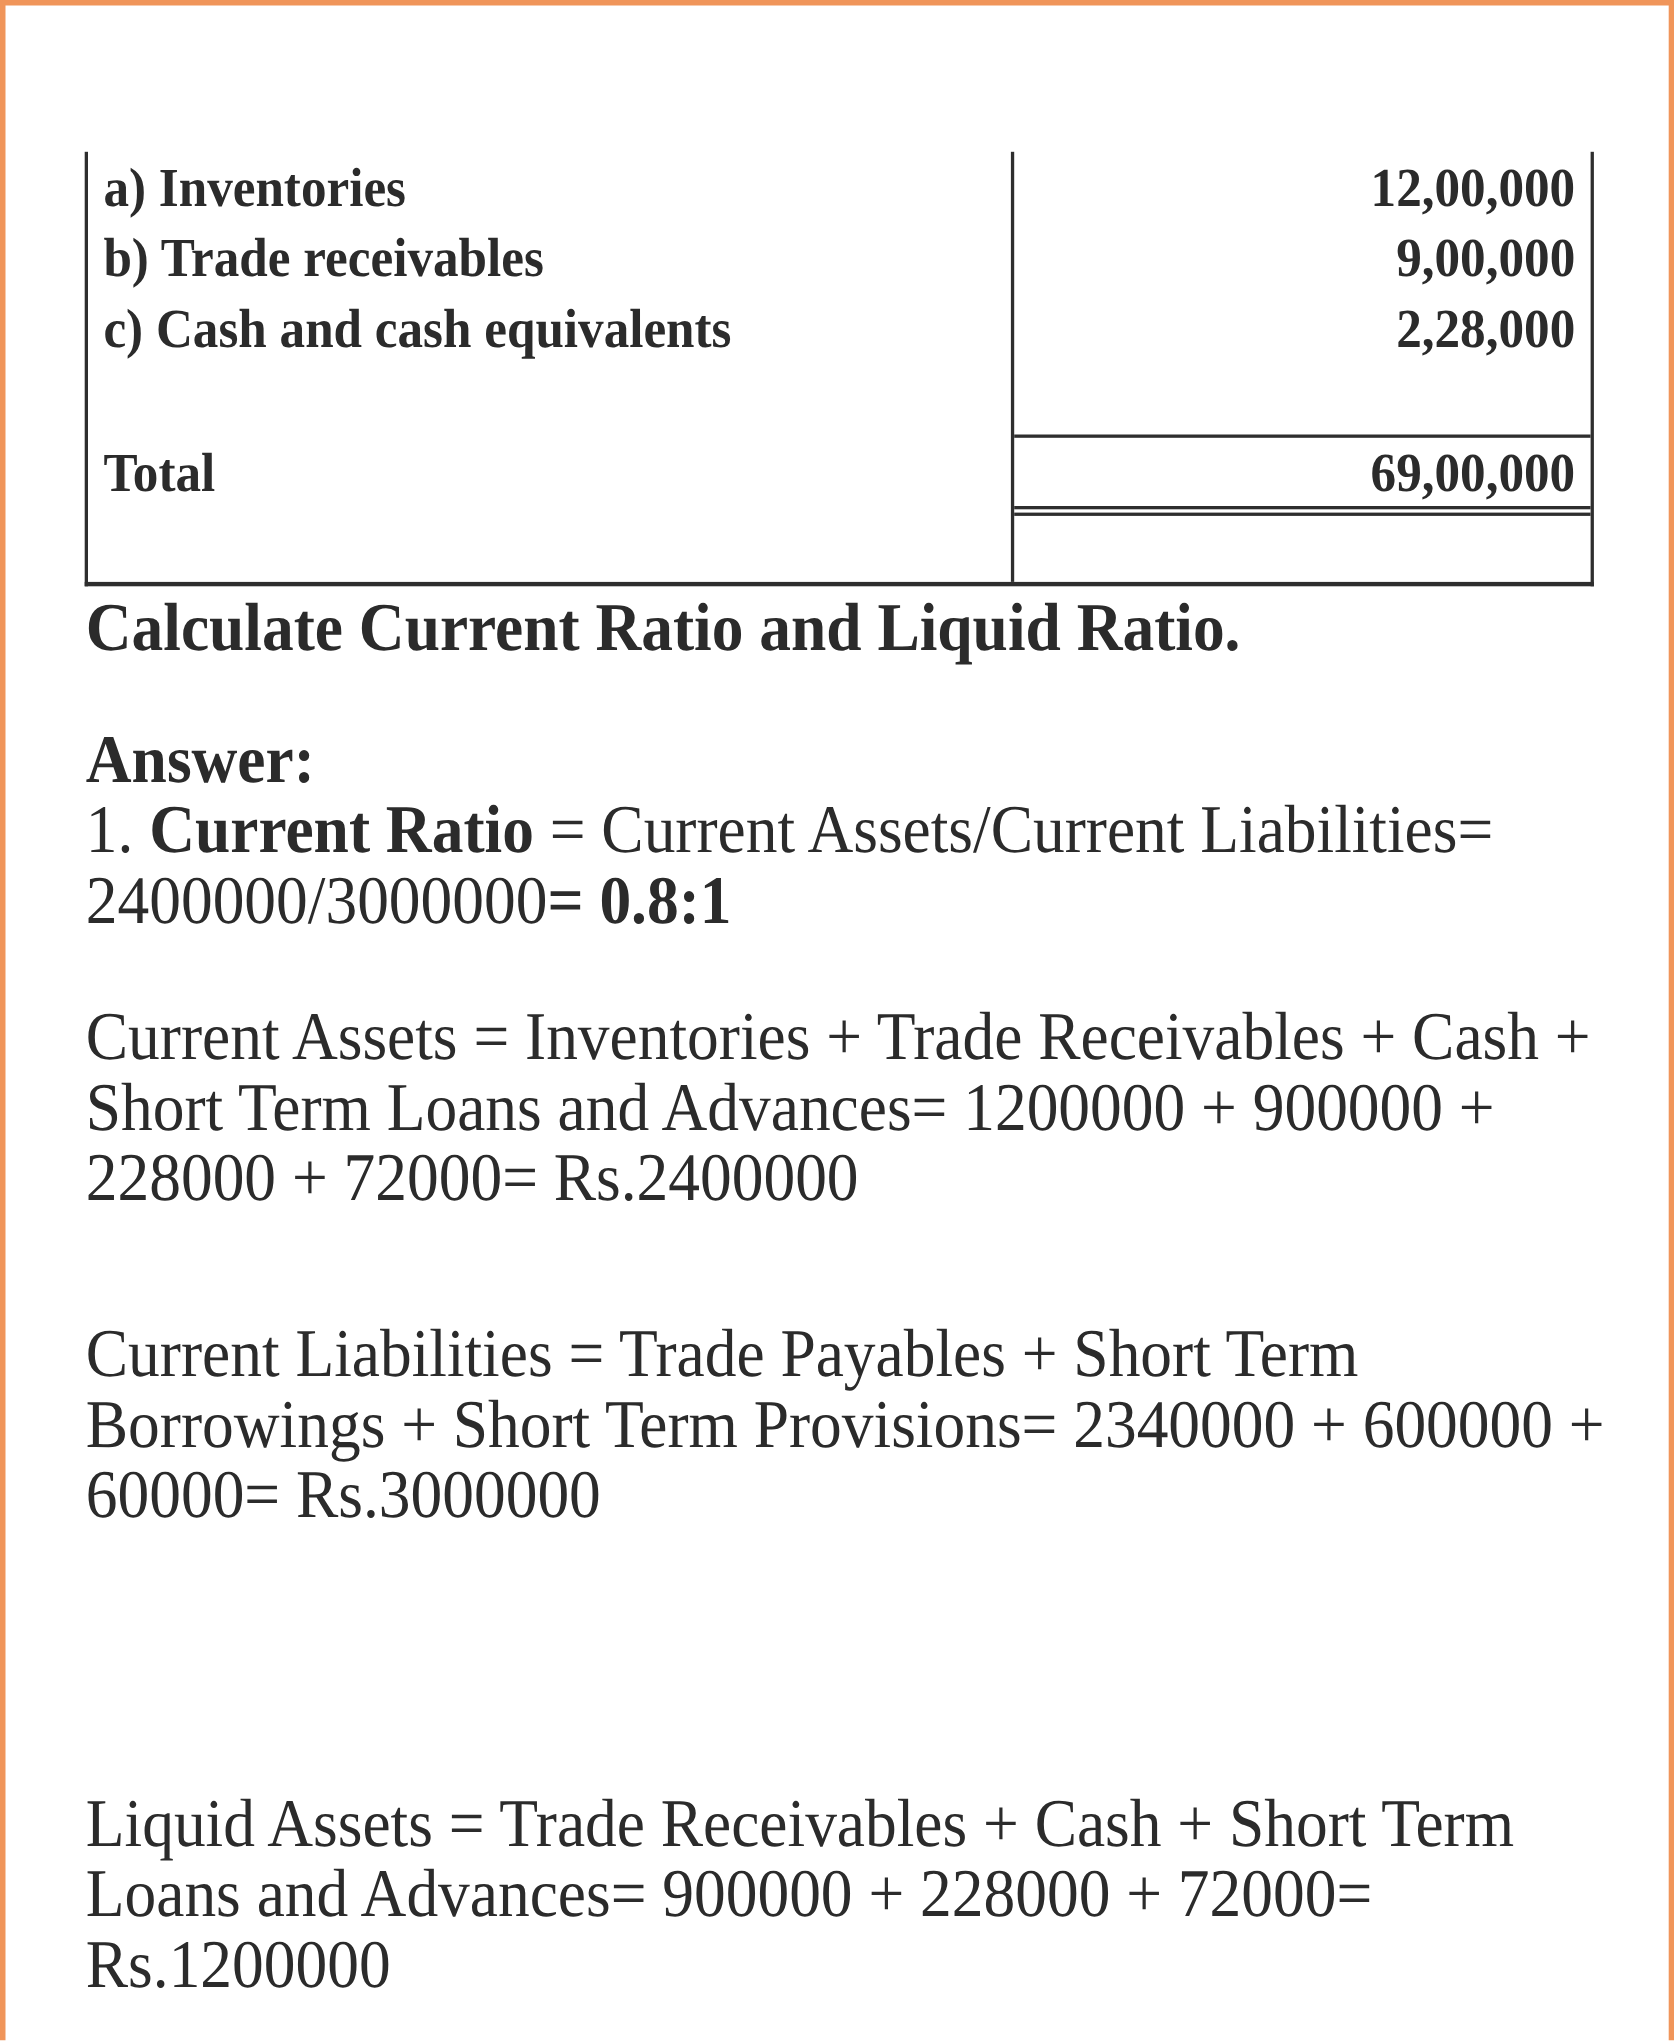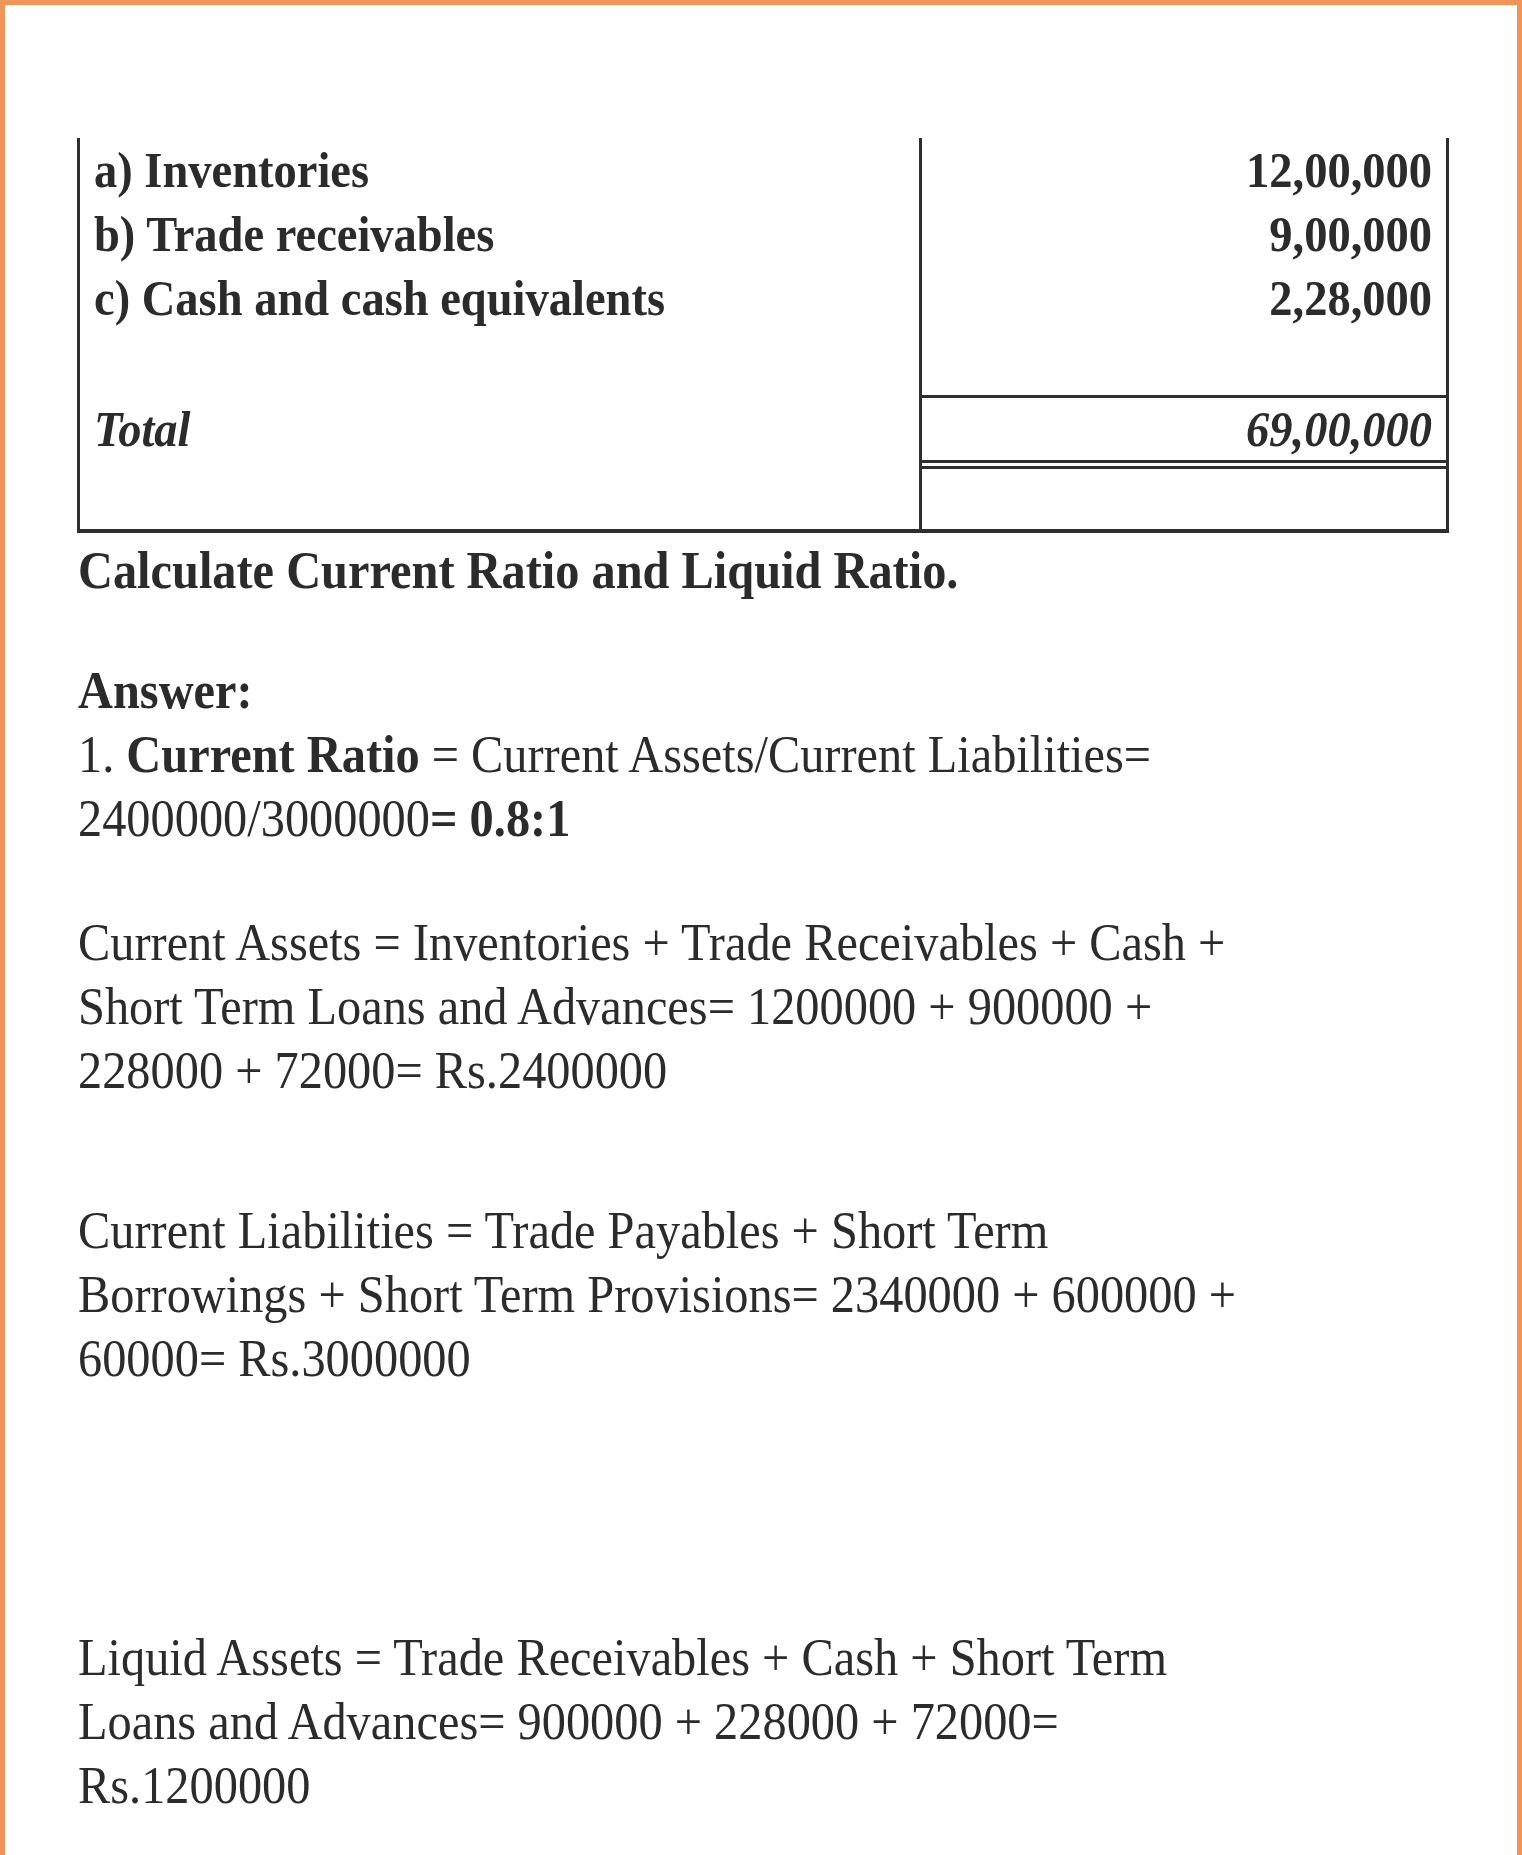--- a/index.html
+++ b/index.html
@@ -102,21 +102,21 @@
       top: 328px;
       height: 3px;
       background: #2e2e2e;
     }
 
     
     .text-block {
       position: absolute;
       left: 73px;
       width: 1380px;
-      font-size: 52px;
+      font-size: 62px;
       line-height: 64px;
       white-space: nowrap;
     }
     .line {
       display: block;
       height: 64px;
       transform: scaleX(0.93);
       transform-origin: left center;
     }
     .b { font-weight: bold; }
@@ -137,21 +137,21 @@
       <span class="cell-label">b) Trade receivables</span>
       <span class="cell-value">9,00,000</span>
     </div>
     <div class="row" style="top:128px;">
       <span class="cell-label">c) Cash and cash equivalents</span>
       <span class="cell-value">2,28,000</span>
     </div>
 
     <div class="rule-single"></div>
 
-    <div class="row" style="top:259px;font-style:italic;">
+    <div class="row" style="top:259px;">
       <span class="cell-label">Total</span>
       <span class="cell-value">69,00,000</span>
     </div>
 
     <div class="rule-double-a"></div>
     <div class="rule-double-b"></div>
   </div>
 
   <div class="text-block" style="top:534px;">
     <span class="line b">Calculate Current Ratio and Liquid Ratio.</span>

